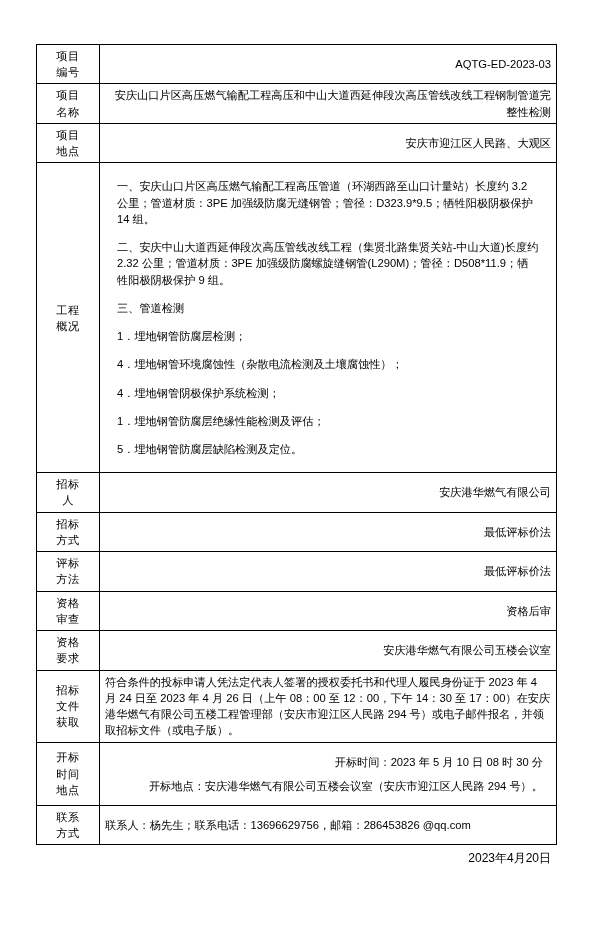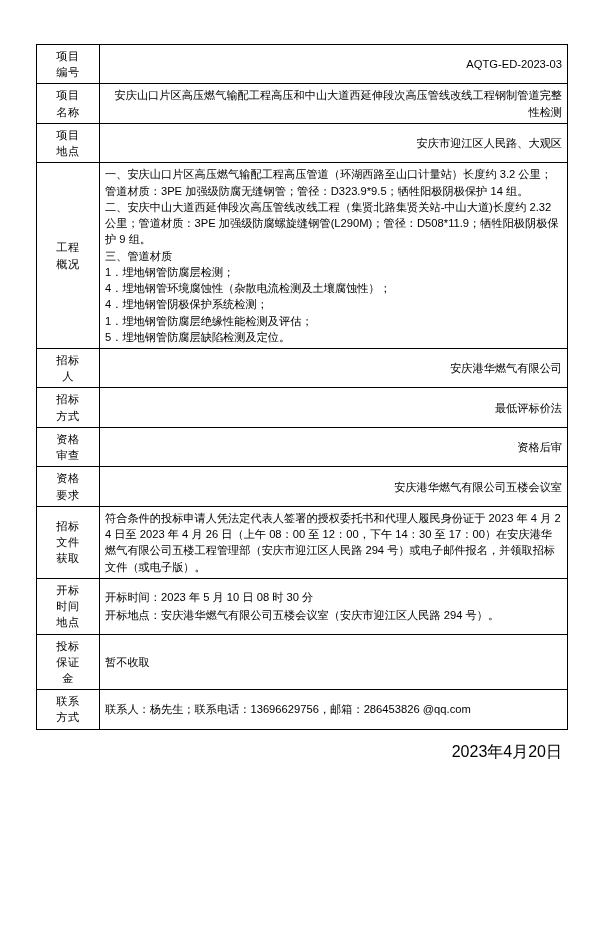--- a/index.html
+++ b/index.html
@@ -12,21 +12,21 @@
     height: 948px;
     font-family: "Liberation Sans", sans-serif;
     color: #000000;
     -webkit-font-smoothing: antialiased;
   }
   .page {
     position: relative;
     width: 604px;
     height: 948px;
     box-sizing: border-box;
-    padding: 44px 36px 0 36px;
+    padding: 44px 47px 0 36px;
   }
   table.doc {
     width: 100%;
     border-collapse: collapse;
     table-layout: fixed;
   }
   table.doc td {
     border: 1px solid #000000;
     font-size: 11.2px;
     line-height: 1.45;
@@ -47,35 +47,36 @@
   }
   .label-inner {
     display: block;
     text-align: center;
   }
   .para {
     margin: 0;
     text-indent: 0;
   }
   .overview p {
-    margin: 0;
+    margin: 12px;
     padding: 0;
   }
   .overview {
     padding: 4px 5px;
     line-height: 1.55;
   }
   .docdate {
-    margin-top: 12px;
+    margin-top: 5px;
     text-align: right;
-    font-size: 16px;
+    font-size: 12px;
     padding-right: 6px;
   }
   .open-row-inner p {
-    margin: 0;
+    margin: 8px;
+    text-align: right;
   }
   .open-row-inner p + p {
     margin-top: 2px;
   }
   .two-line-label {
     line-height: 1.35;
   }
 </style>
 </head>
 <body>
@@ -105,39 +106,46 @@
           <td class="val-center">安庆市迎江区人民路、大观区</td>
         </tr>
         <tr>
           <td class="label two-line-label">
             <span class="label-inner">工程</span>
             <span class="label-inner">概况</span>
           </td>
           <td class="val-left overview">
             <p class="para">一、安庆山口片区高压燃气输配工程高压管道（环湖西路至山口计量站）长度约 3.2 公里；管道材质：3PE 加强级防腐无缝钢管；管径：D323.9*9.5；牺牲阳极阴极保护 14 组。</p>
             <p class="para">二、安庆中山大道西延伸段次高压管线改线工程（集贤北路集贤关站-中山大道)长度约 2.32 公里；管道材质：3PE 加强级防腐螺旋缝钢管(L290M)；管径：D508*11.9；牺牲阳极阴极保护 9 组。</p>
-            <p class="para">三、管道材质</p>
+            <p class="para">三、管道检测</p>
             <p class="para">1．埋地钢管防腐层检测；</p>
             <p class="para">4．埋地钢管环境腐蚀性（杂散电流检测及土壤腐蚀性）；</p>
             <p class="para">4．埋地钢管阴极保护系统检测；</p>
             <p class="para">1．埋地钢管防腐层绝缘性能检测及评估；</p>
             <p class="para">5．埋地钢管防腐层缺陷检测及定位。</p>
           </td>
         </tr>
         <tr>
           <td class="label two-line-label">
             <span class="label-inner">招标</span>
             <span class="label-inner">人</span>
           </td>
           <td class="val-center">安庆港华燃气有限公司</td>
         </tr>
         <tr>
           <td class="label two-line-label">
             <span class="label-inner">招标</span>
             <span class="label-inner">方式</span>
+          </td>
+          <td class="val-center">最低评标价法</td>
+        </tr>
+        <tr>
+          <td class="label two-line-label">
+            <span class="label-inner">评标</span>
+            <span class="label-inner">方法</span>
           </td>
           <td class="val-center">最低评标价法</td>
         </tr>
         <tr>
           <td class="label two-line-label">
             <span class="label-inner">资格</span>
             <span class="label-inner">审查</span>
           </td>
           <td class="val-center">资格后审</td>
         </tr>
@@ -162,28 +170,20 @@
             <span class="label-inner">时间</span>
             <span class="label-inner">地点</span>
           </td>
           <td class="val-left open-row-inner">
             <p class="para">开标时间：2023 年 5 月 10 日 08 时 30 分</p>
             <p class="para">开标地点：安庆港华燃气有限公司五楼会议室（安庆市迎江区人民路 294 号）。</p>
           </td>
         </tr>
         <tr>
           <td class="label two-line-label">
-            <span class="label-inner">投标</span>
-            <span class="label-inner">保证</span>
-            <span class="label-inner">金</span>
-          </td>
-          <td class="val-left">暂不收取</td>
-        </tr>
-        <tr>
-          <td class="label two-line-label">
             <span class="label-inner">联系</span>
             <span class="label-inner">方式</span>
           </td>
           <td class="val-left">联系人：杨先生；联系电话：13696629756，邮箱：286453826 @qq.com</td>
         </tr>
       </tbody>
   </table>
   <div class="docdate">2023年4月20日</div>
 </div>
 

